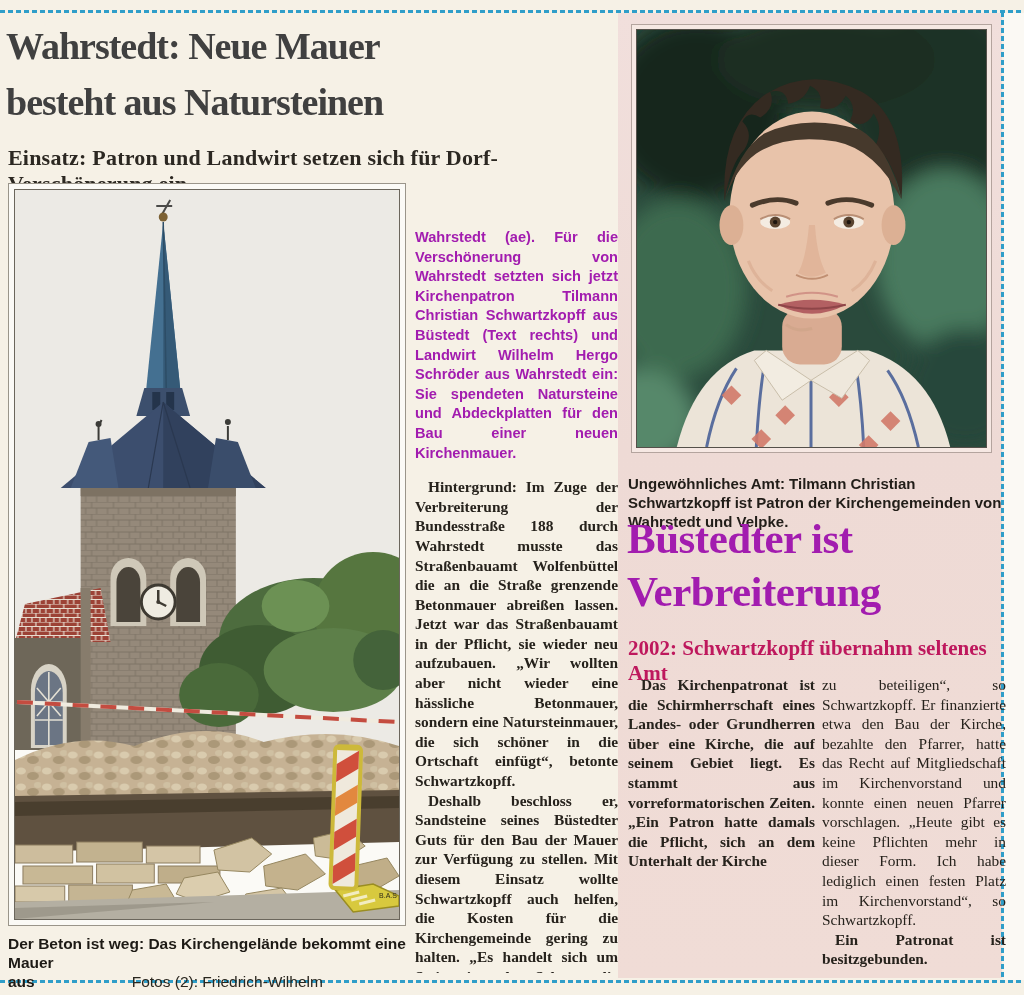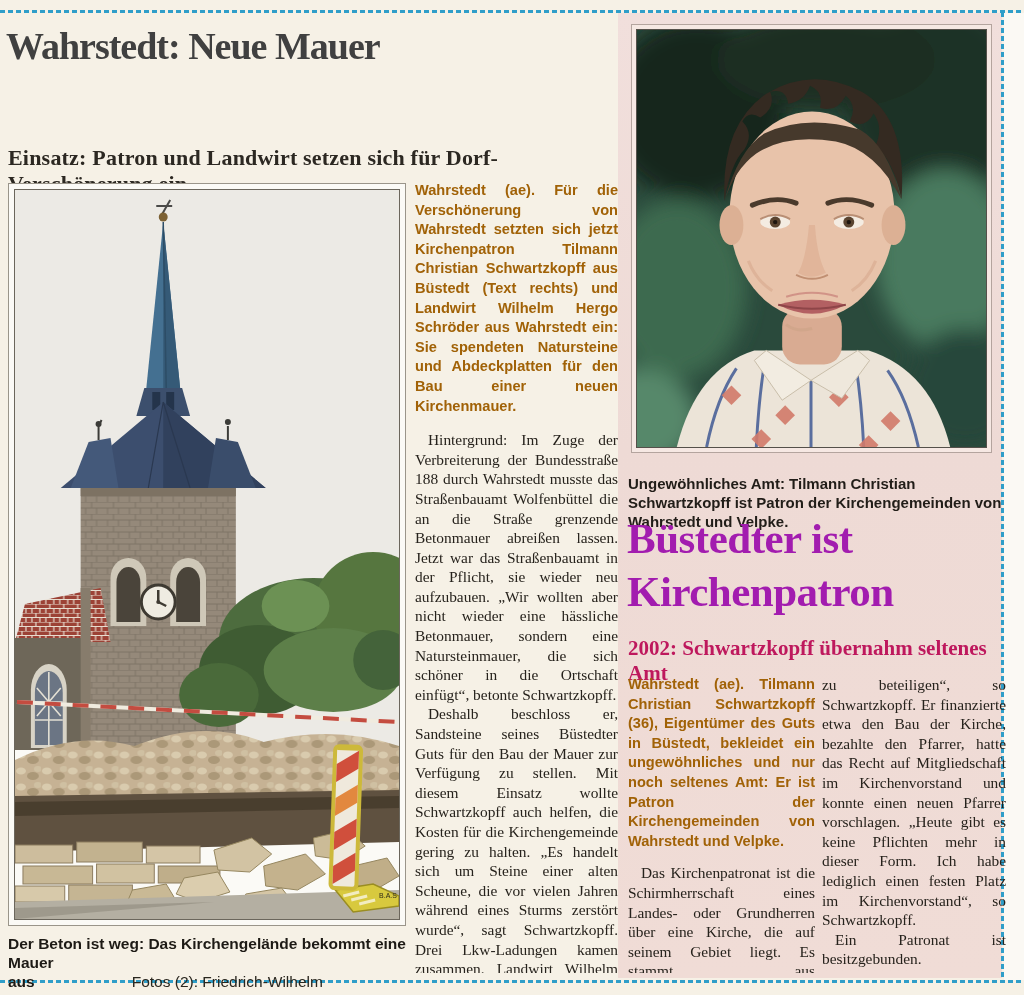--- a/index.html
+++ b/index.html
@@ -49,27 +49,28 @@
   .caption-left .cap-line2 { display:flex; justify-content:space-between; }
   .caption-left b { font-weight:700; }
   .caption-left .credit { font-weight:400; color:#2a271f; }
 
   .midcol {
     position:absolute; left:415px; top:181px; width:203px; height:792px;
     overflow:hidden; text-align:justify; color:#26221c;
   }
   .lead {
     font-family:"Liberation Sans", sans-serif; font-weight:700;
-    font-size:14.6px; line-height:19.6px; color:#a16207;
+    font-size:14.6px; line-height:19.6px; color:#a21caf;
     margin-bottom:14px;
+    margin-top:47px;
   }
   .midcol p.body, .rcol p.body {
     font-size:15.4px; line-height:19.6px; hyphens:auto;
   }
-  .indent { text-indent:13px; }
+  .indent { text-indent:13px;font-weight:bold; }
 
   
   figure.portrait-frame {
     position:absolute; left:631px; top:24px; width:361px; height:429px;
     background:#f6e8e3; border:1px solid #b4a49e; padding:4px;
   }
   figure.portrait-frame svg { display:block; width:100%; height:100%; border:1px solid #55504a; }
   .caption-right {
     position:absolute; left:628px; top:474px; width:380px;
     font-family:"Liberation Sans", sans-serif; font-weight:700;
@@ -98,20 +99,21 @@
 <div class="page">
 
   <div class="pink-panel"></div>
   <div class="rule-h rule-top"></div>
   <div class="rule-h rule-bottom"></div>
   <div class="right-margin-strip"></div>
   <div class="rule-v"></div>
 
   <h1 class="headline-left">
     <span>Wahrstedt: Neue Mauer</span><br>
+    <span>besteht aus Natursteinen</span>
   </h1>
   <h2 class="subhead-left">Einsatz: Patron und Landwirt setzen sich für Dorf-Verschönerung ein</h2>
 
   <figure class="church-frame">
     <svg viewBox="0 0 386 729" preserveAspectRatio="none">
       <defs>
         <pattern id="masonry" width="22" height="12" patternUnits="userSpaceOnUse">
           <rect width="22" height="12" fill="#95897a"></rect>
           <path d="M0 0h22M0 6h22M11 0v6M0 6M5 6v6M16 6v6" stroke="#7e7466" stroke-width="1" fill="none"></path>
         </pattern>
@@ -328,26 +330,25 @@
         <path d="M112 232 Q120 252 136 262" stroke="#d3a488" stroke-width="3" fill="none" opacity="0.5"></path>
         <path d="M240 232 Q232 252 216 262" stroke="#d3a488" stroke-width="3" fill="none" opacity="0.5"></path>
       </g>
     </svg>
   </figure>
 
   <p class="caption-right">Ungewöhnliches Amt: Tilmann Christian Schwartzkopff ist Patron der Kirchengemeinden von Wahrstedt und Velpke.</p>
 
   <h1 class="headline-right">
     <span>Büstedter ist</span><br>
-    <span>Kirchenpatron</span>
+    <span>Verbreiterung</span>
   </h1>
   <h2 class="subhead-right">2002: Schwartzkopff übernahm seltenes Amt</h2>
 
   <div class="rcol rcol1">
-    <p class="lead">Wahrstedt (ae). Tilmann Christian Schwartzkopff (36), Eigentümer des Guts in Büstedt, bekleidet ein ungewöhnliches und nur noch seltenes Amt: Er ist Patron der Kirchengemeinden von Wahrstedt und Velpke.</p>
     <p class="body indent">Das Kirchenpatronat ist die Schirmherrschaft eines Landes- oder Grundherren über eine Kirche, die auf seinem Gebiet liegt. Es stammt aus vorreformatorischen Zeiten. „Ein Patron hatte damals die Pflicht, sich an dem Unterhalt der Kirche</p>
   </div>
   <div class="rcol rcol2">
     <p class="body">zu beteiligen“, so Schwartzkopff. Er finanzierte etwa den Bau der Kirche, bezahlte den Pfarrer, hatte das Recht auf Mitgliedschaft im Kirchenvorstand und konnte einen neuen Pfarrer vorschlagen. „Heute gibt es keine Pflichten mehr in dieser Form. Ich habe lediglich einen festen Platz im Kirchenvorstand“, so Schwartzkopff.</p>
     <p class="body indent">Ein Patronat ist besitzgebunden. Schwartzkopff wurde automatisch Patron, als er 2002 den Betrieb des Büstedter Guts übernahm: „Davor war es mein Vater.“</p>
   </div>
 
 </div>
 
 </body></html>

